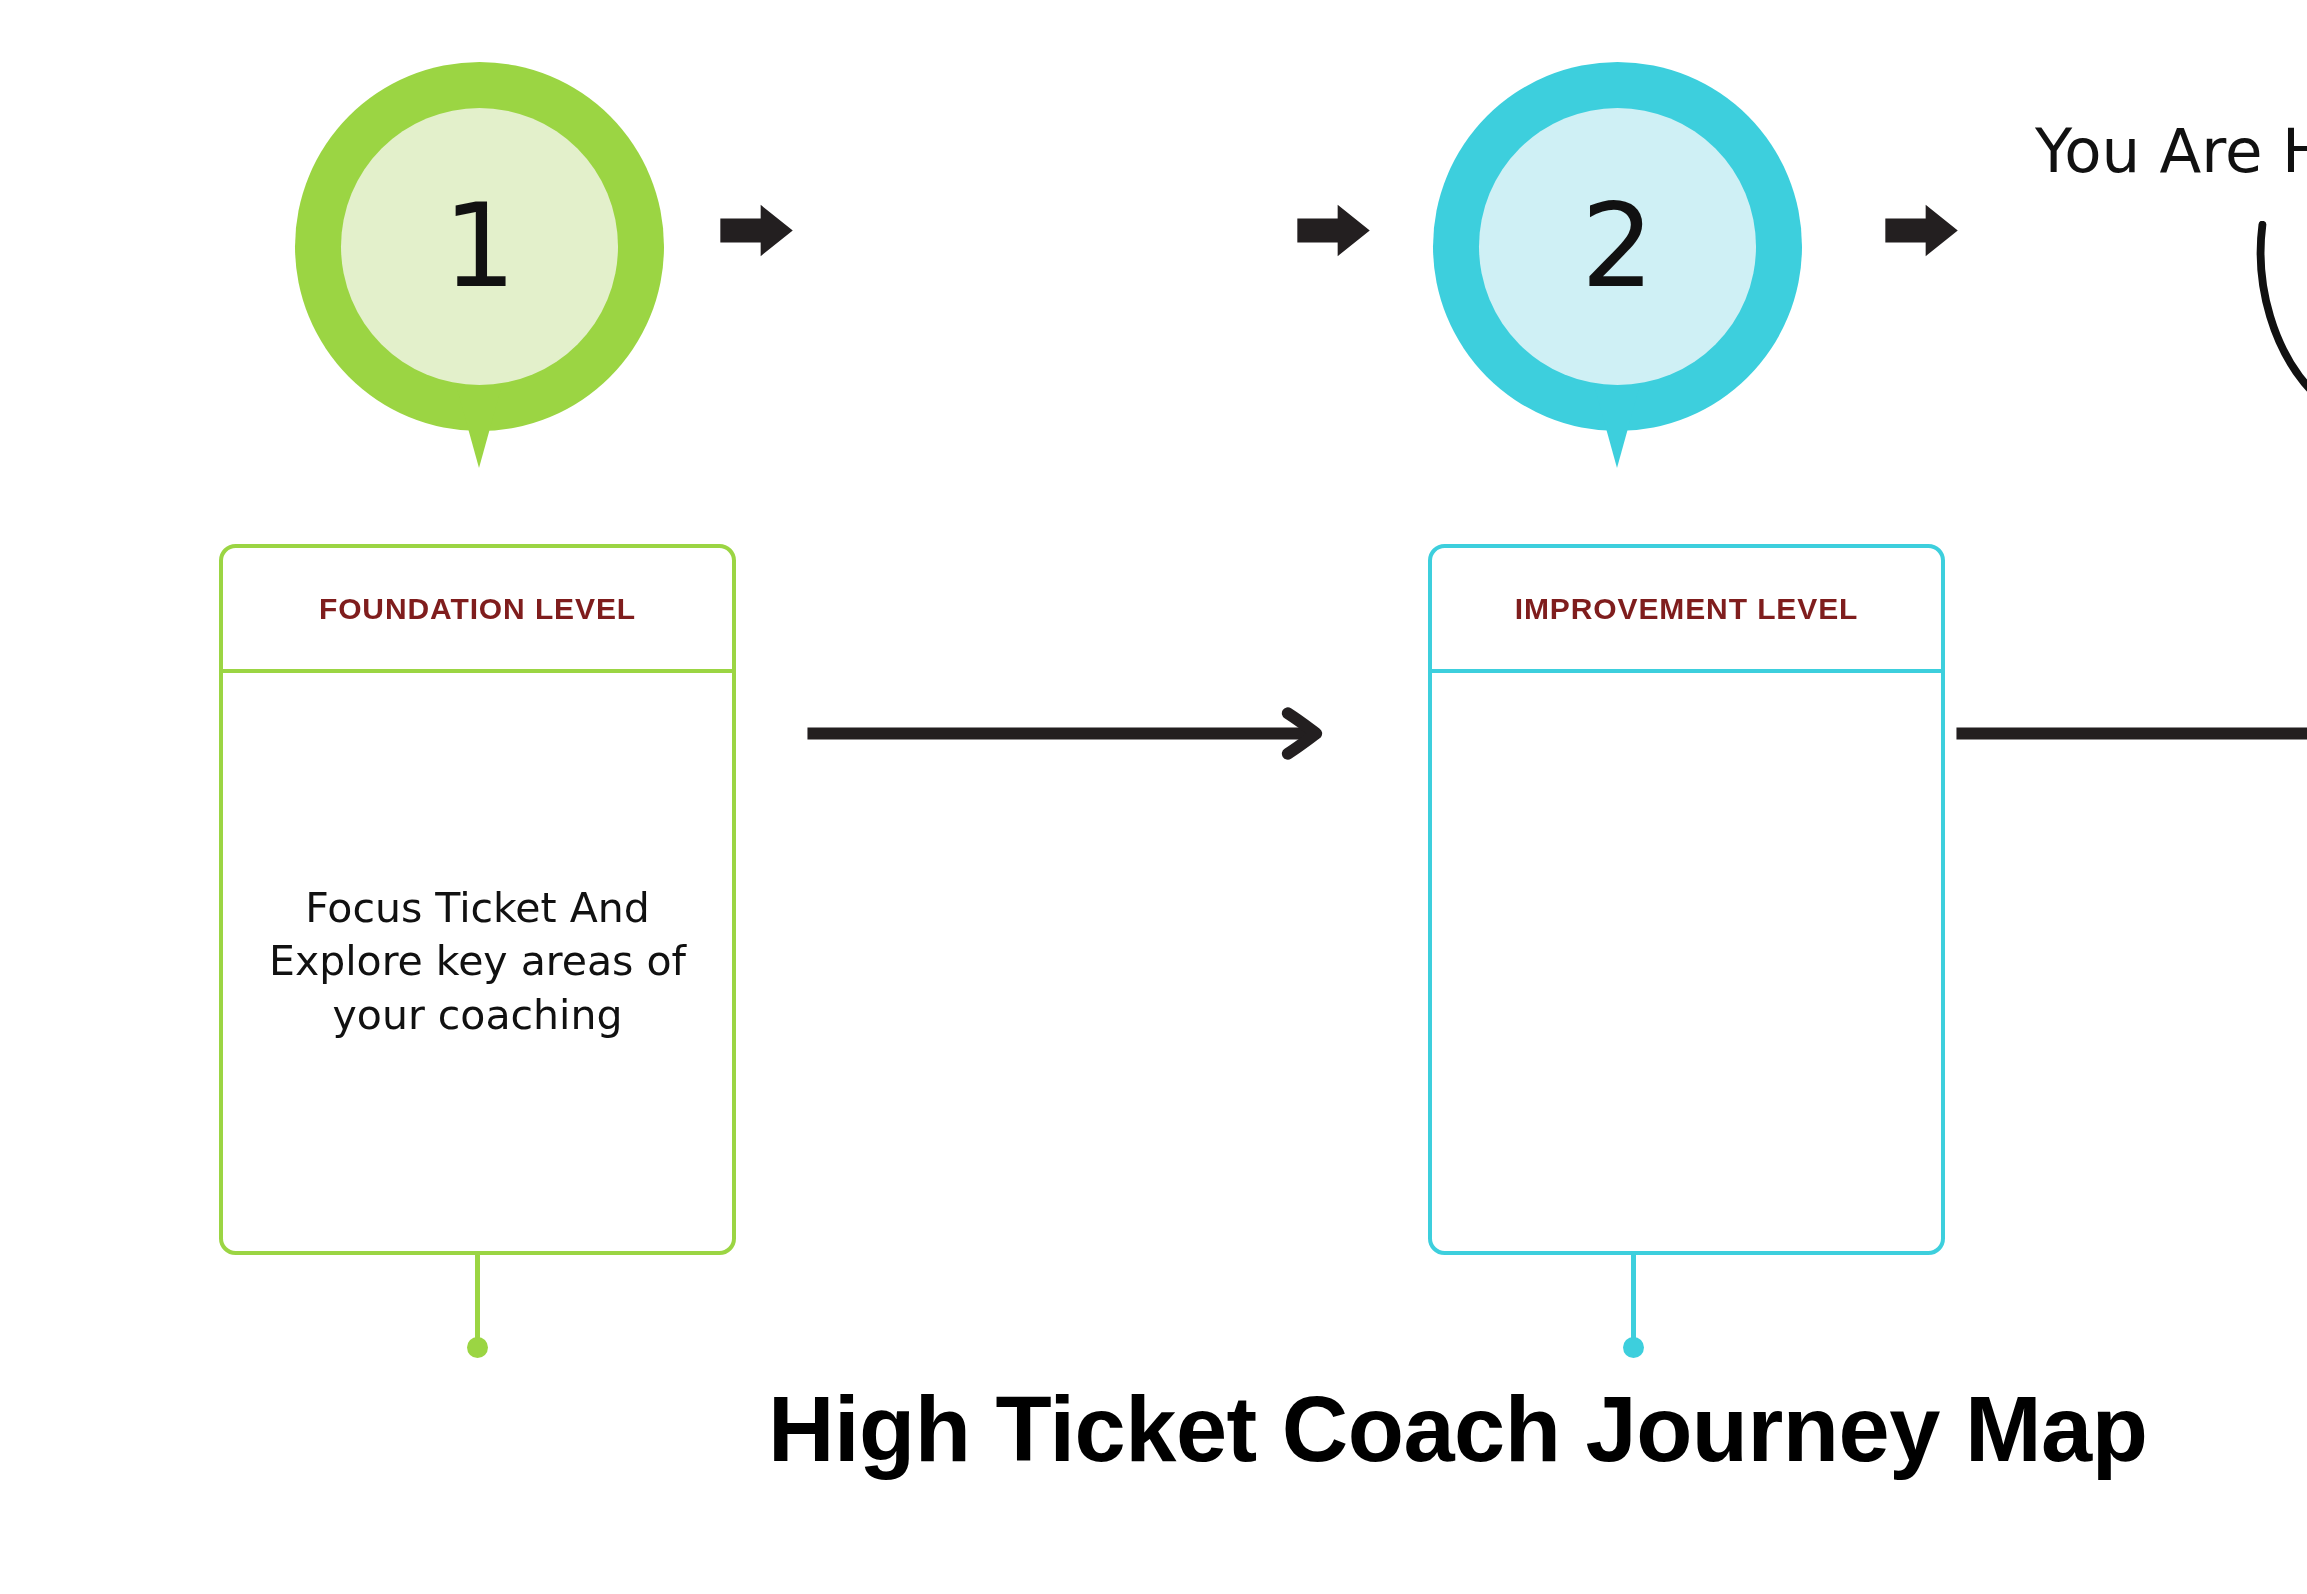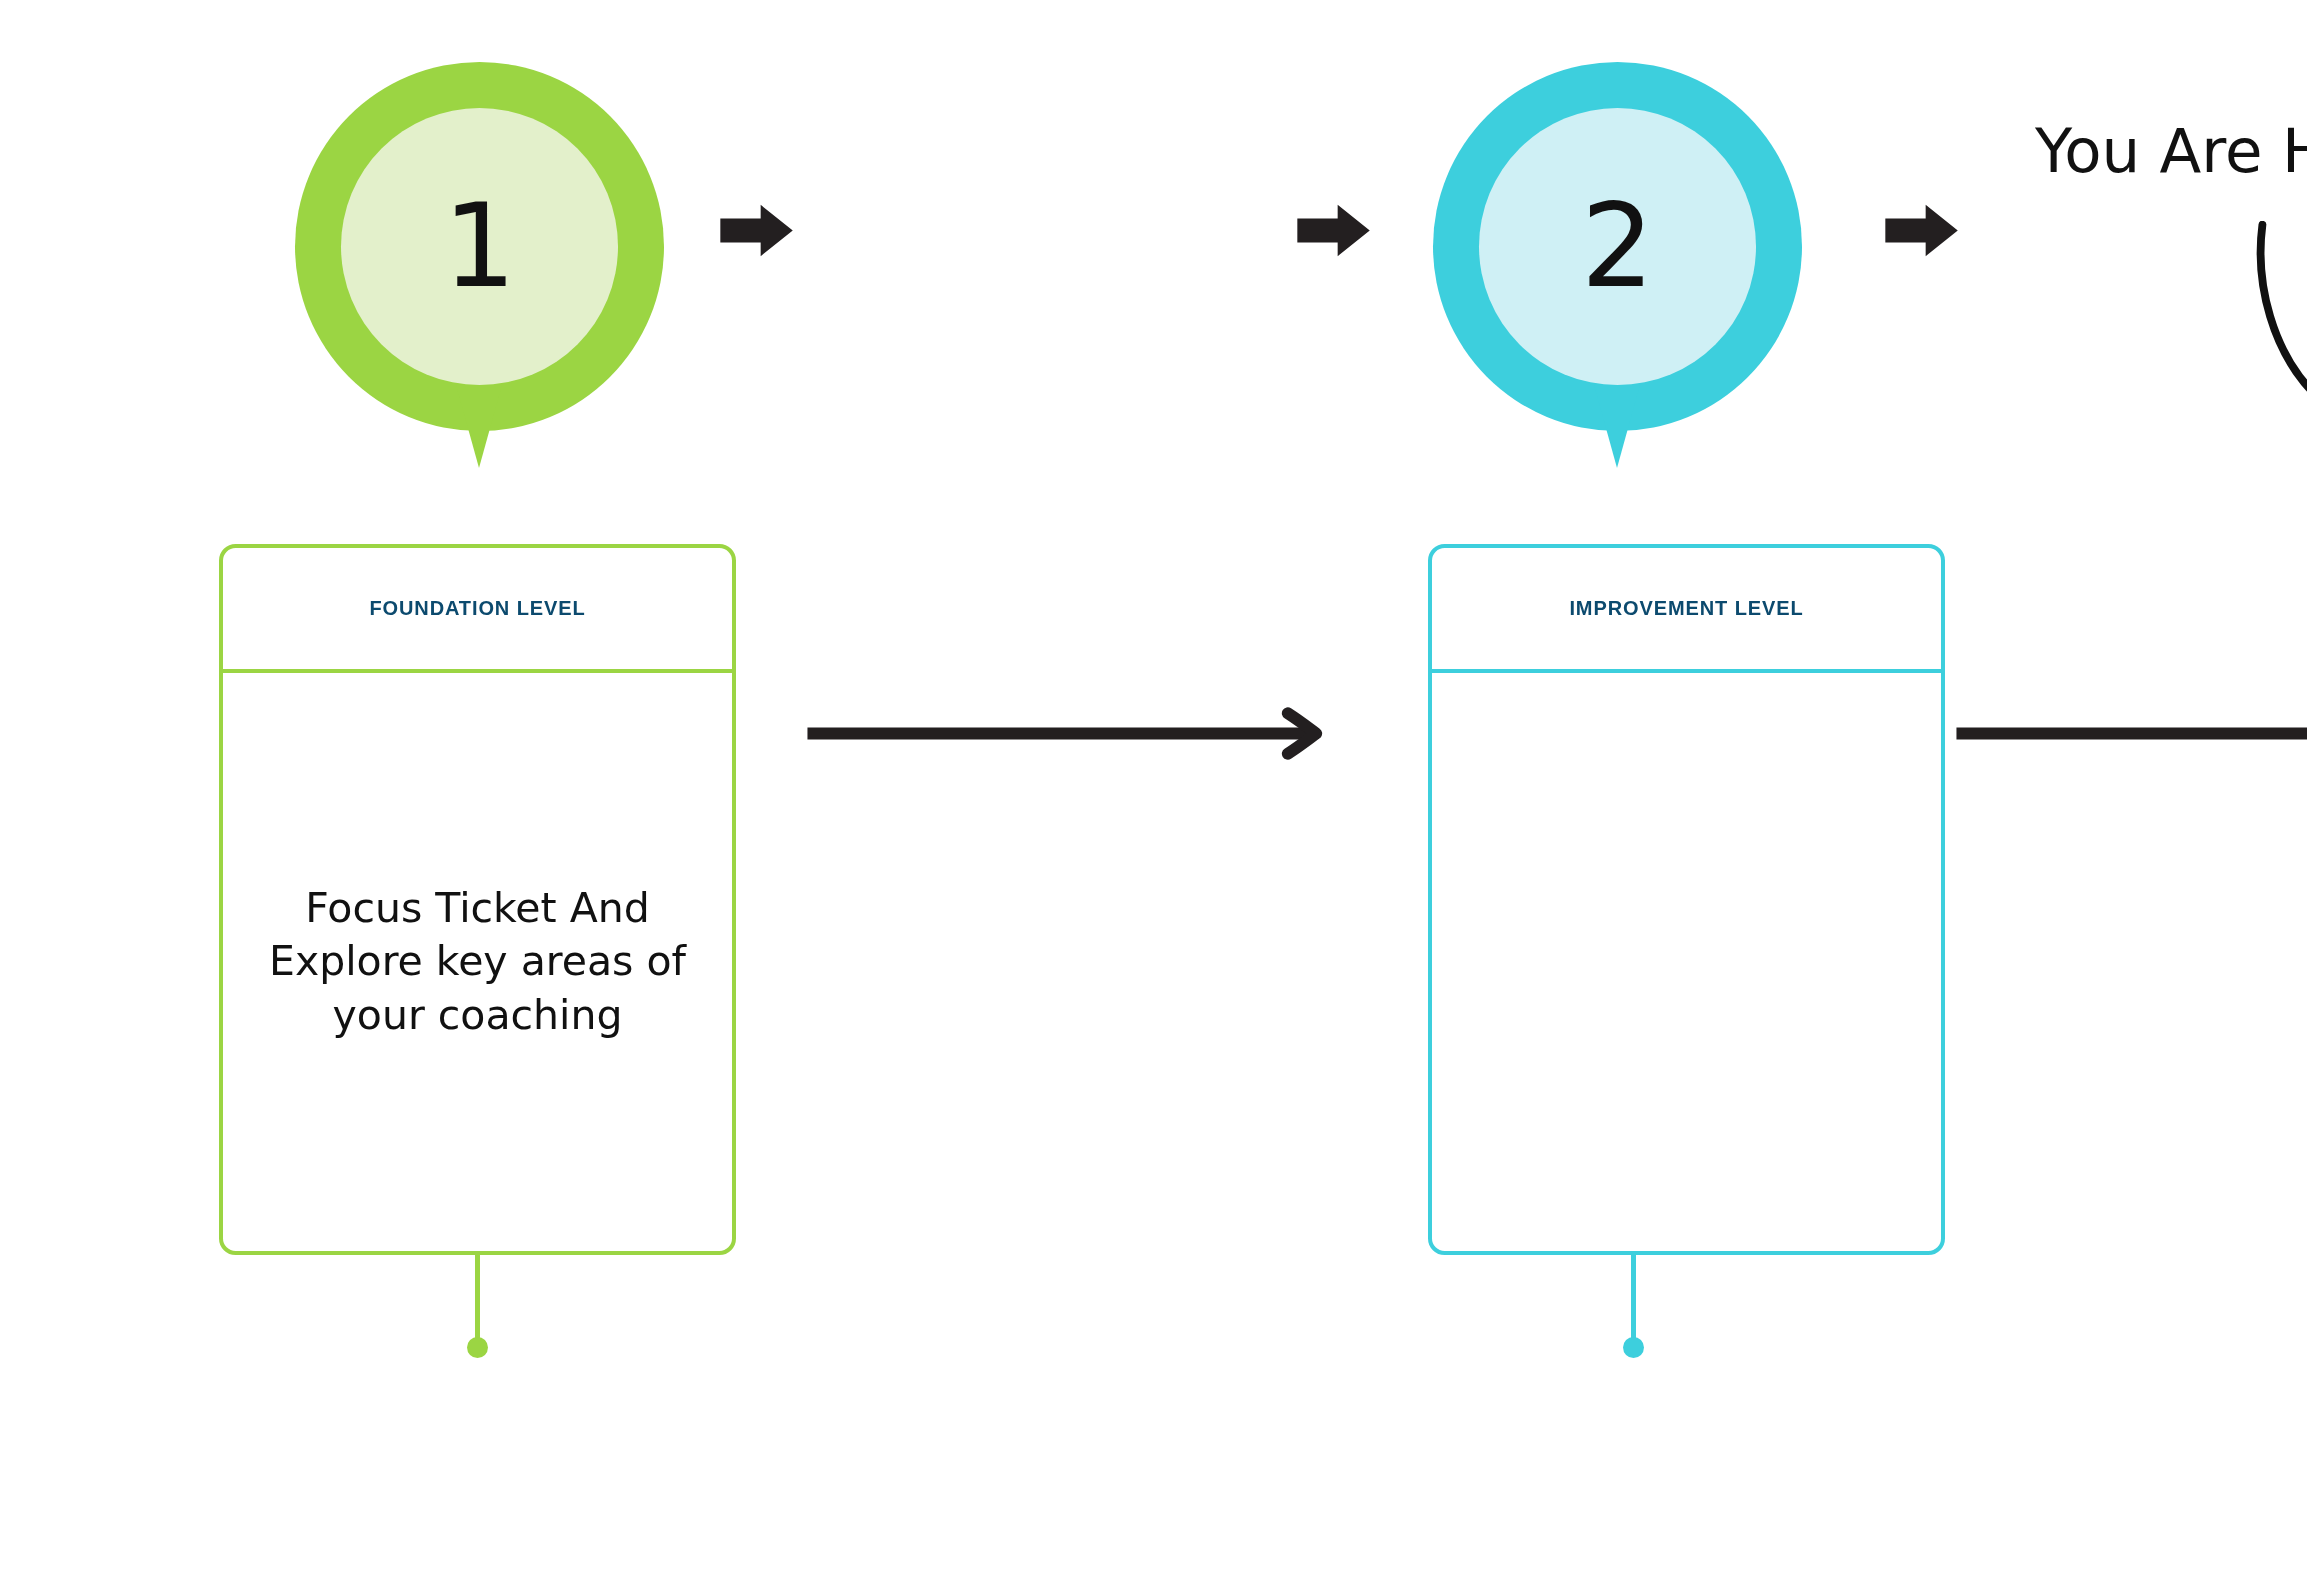--- a/index.html
+++ b/index.html
@@ -18,22 +18,22 @@
             border-left:23px solid transparent;border-right:23px solid transparent;}
 
   
   .blockarrow{position:absolute;width:74px;height:55px;}
 
   
   .card{position:absolute;width:517px;height:711px;border:4.6px solid #000;border-radius:16.6px;
         background:#fff;box-sizing:border-box;overflow:hidden;display:flex;flex-direction:column;}
   .card-head{height:125px;display:flex;align-items:center;justify-content:center;
              box-sizing:border-box;border-bottom:4.6px solid #000;flex:none;}
-  .card-head-text{font-size:20px;font-weight:700;letter-spacing:0.9px;text-align:center;
-                  font-family:"Liberation Sans",sans-serif;color:#0c4a6e;}
+  .card-head-text{font-size:30px;font-weight:700;letter-spacing:0.9px;text-align:center;
+                  font-family:"Liberation Sans",sans-serif;color:#7f1d1d;}
   .card-body{flex:1;display:flex;align-items:center;justify-content:center;
              padding:0 28px;box-sizing:border-box;}
   .card-body-text{font-size:41px;line-height:1.30;text-align:center;color:#111;
                   font-family:"DejaVu Sans",sans-serif;font-weight:400;}
 
   
   .stem{position:absolute;width:4.6px;}
   .dot{position:absolute;width:21px;height:21px;border-radius:50%;}
 
   
@@ -122,15 +122,16 @@
   <div class="stem" id="stem-1" style="left: 1631px; top: 1255px; height: 88px; background: rgb(61, 207, 221);"></div>
   <div class="dot" id="dot-1" style="left: 1623px; top: 1337px; background: rgb(61, 207, 221);"></div>
 
   <div class="linearrow" style="left:1954px;top:706px;width:521px;">
     <svg width="521" height="55" viewBox="0 0 1130 120">
       <path d="M2,60 L1092,60" stroke="#231F20" stroke-width="26" stroke-linecap="butt" fill="none"></path>
       <path d="M1050,16 C1078,34 1098,50 1112,60 C1098,70 1078,86 1050,104" stroke="#231F20" stroke-width="26" fill="none" stroke-linecap="round" stroke-linejoin="round"></path>
     </svg>
   </div>
 
+  <div class="title" style="left:768px;top:1377px;">High Ticket Coach Journey Map</div>
 
 </div>
 
 
 </body></html>

